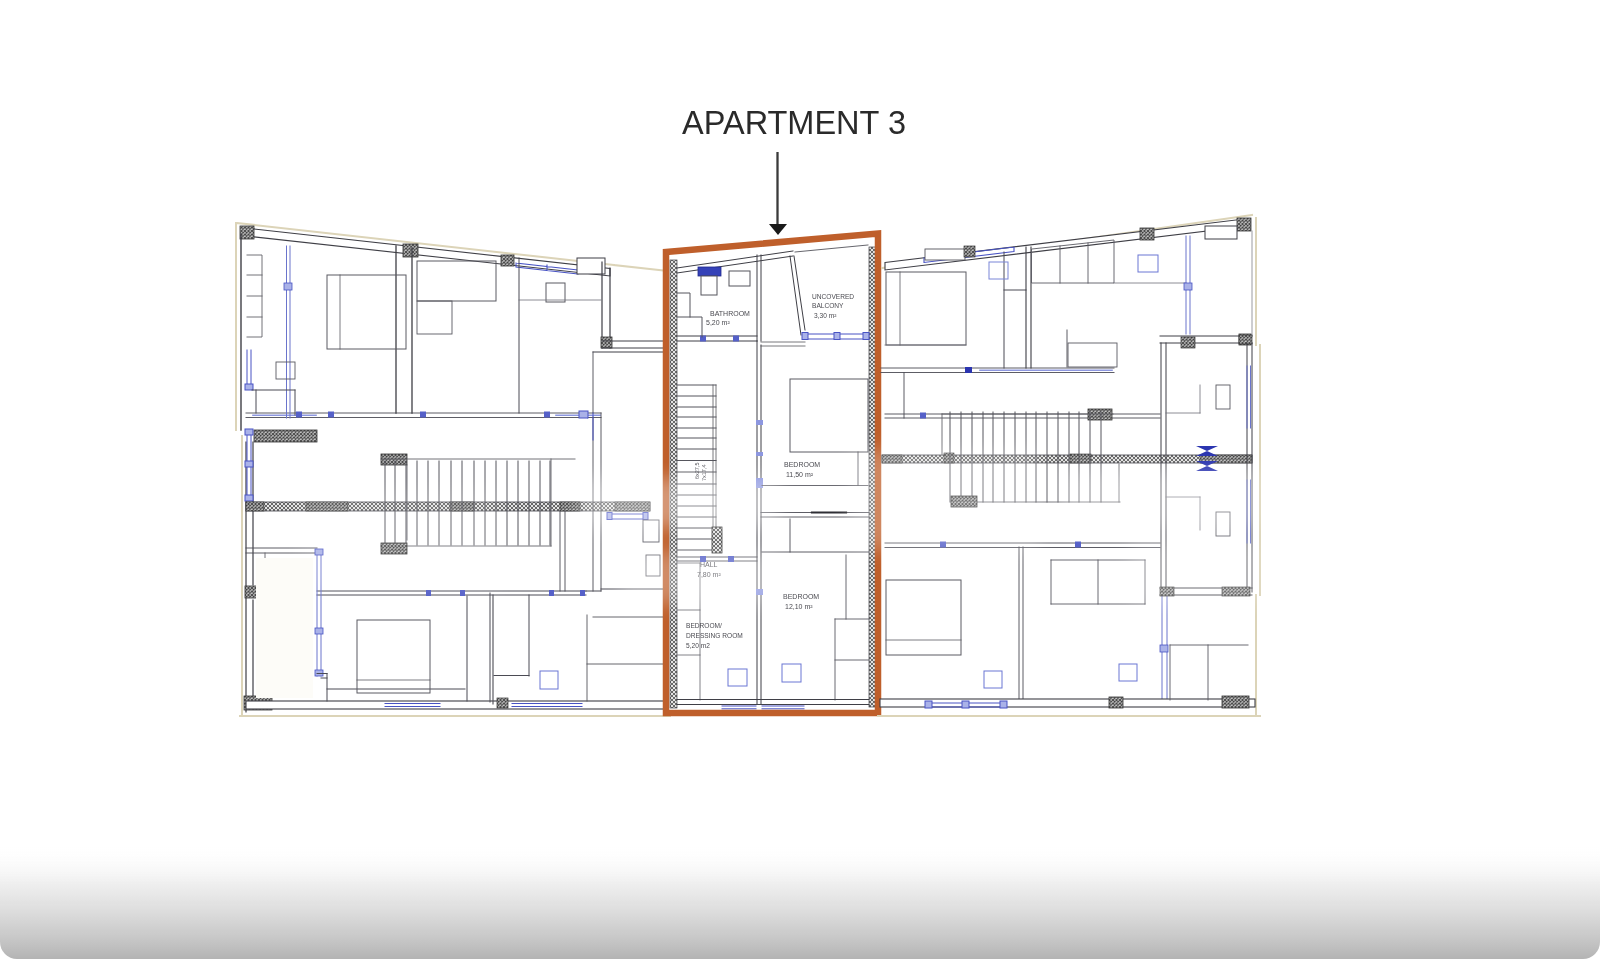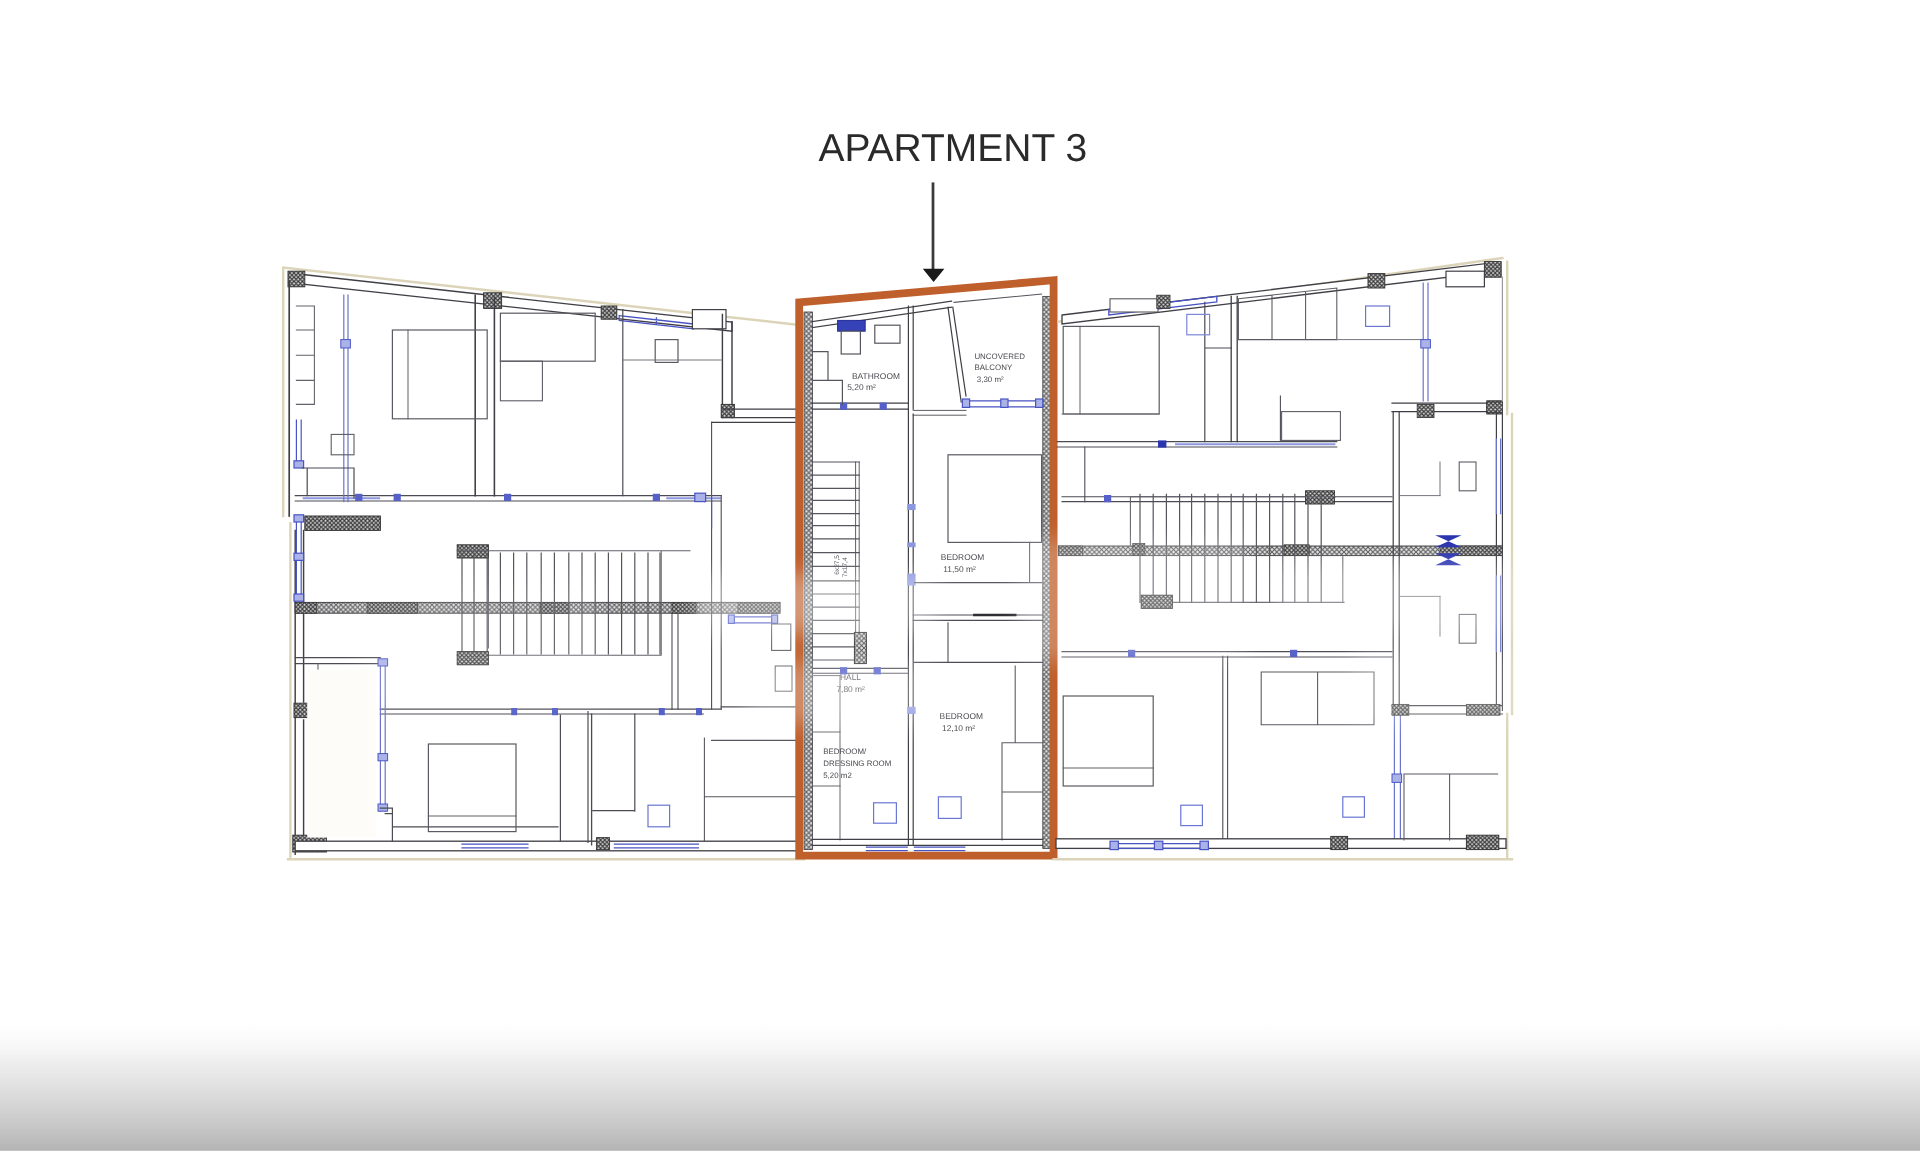--- a/index.html
+++ b/index.html
@@ -1,16 +1,16 @@
 <!DOCTYPE html>
 <html><head>
 <meta charset="utf-8">
 <style>
   html,body{margin:0;padding:0;background:#ffffff;}
-  .page{position:relative;width:1600px;height:959px;overflow:hidden;background:#ffffff;font-family:"Liberation Sans",sans-serif;}
+  .page{position:relative;width:1600px;height:959px;overflow:hidden;background:#ffffff;font-family:"Liberation Sans",sans-serif;border-radius:17px;}
   svg{display:block;}
   text{font-family:"Liberation Sans",sans-serif;}
 </style>
 </head>
 <body>
 <div class="page">
 <svg width="1600" height="959" viewBox="0 0 1600 959">
 <defs>
   <pattern id="hatch" width="4" height="4" patternUnits="userSpaceOnUse">
     <rect width="4" height="4" fill="#e3e3e3"></rect>

